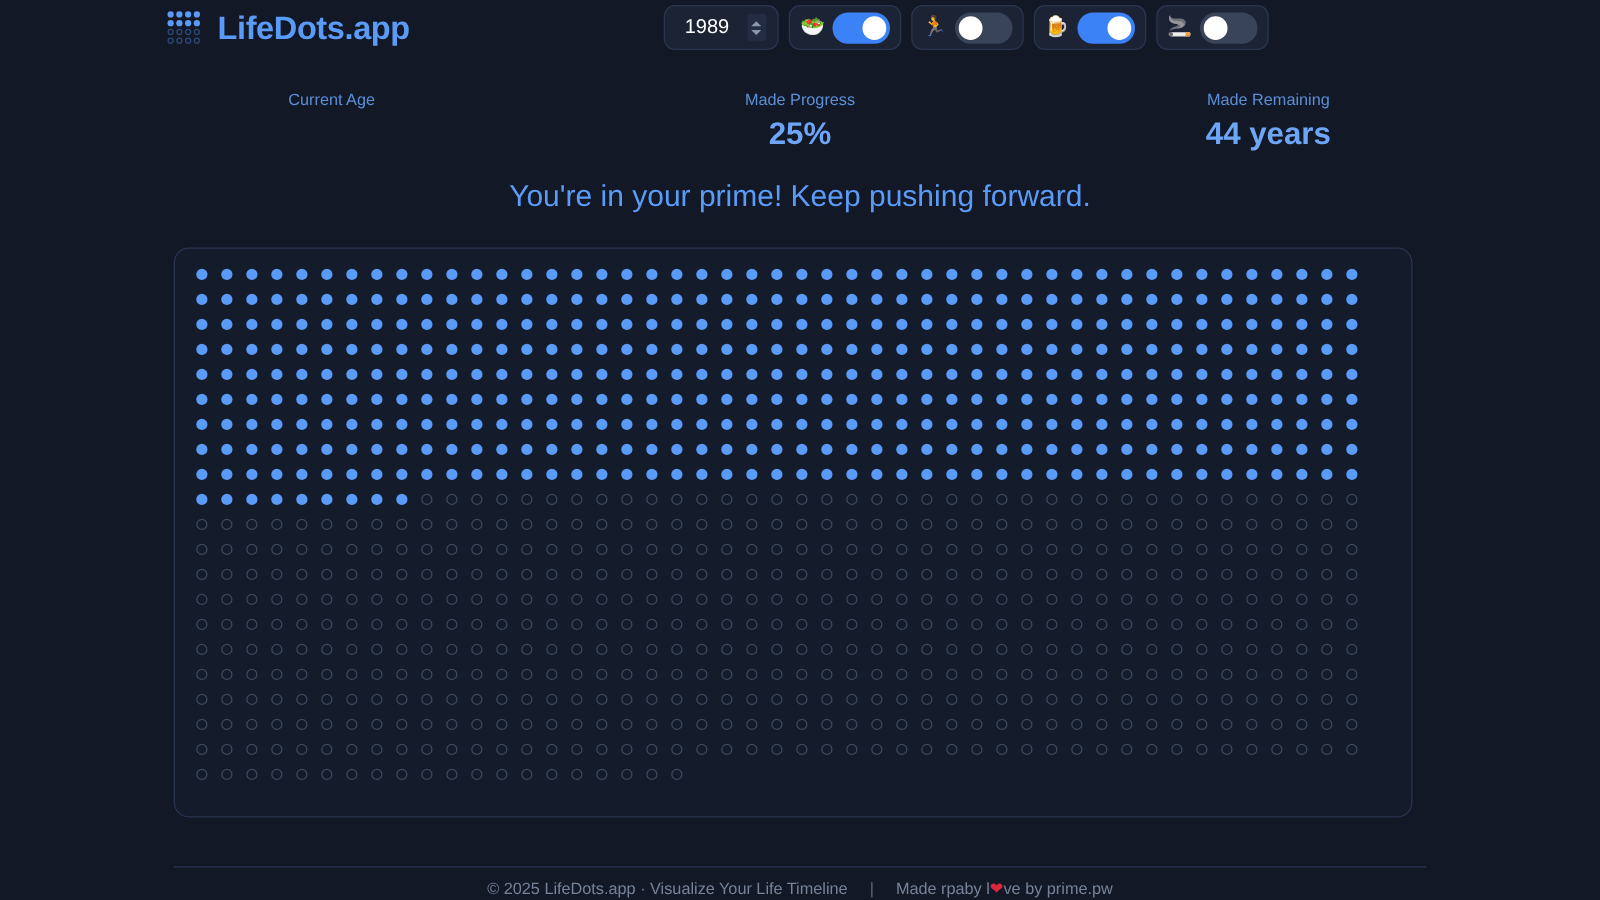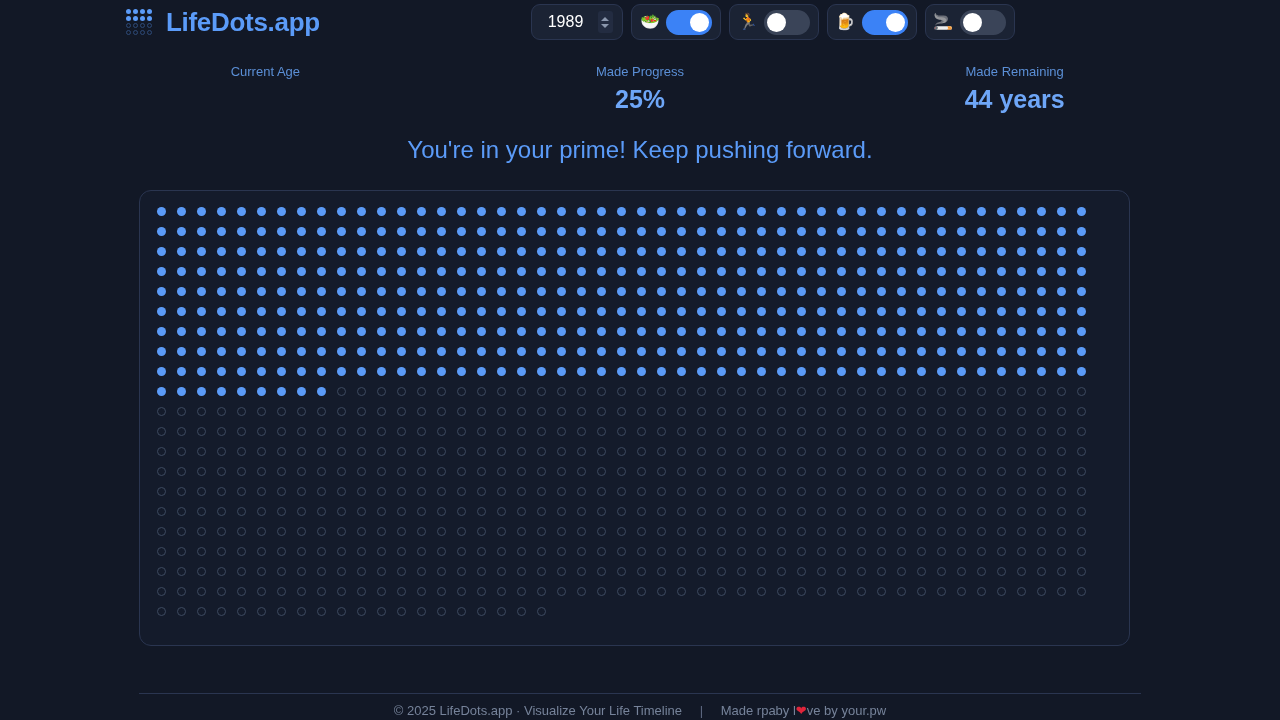--- a/index.html
+++ b/index.html
@@ -13,21 +13,21 @@
     font-family: "Liberation Sans", sans-serif;
     color: #93b7f2;
     position: relative;
   }
 
   
   .header {
     height: 44px;
     display: flex;
     align-items: center;
-    padding: 0 8px;
+    padding: 0 16px;
     position: relative;
   }
   .brand {
     display: flex;
     align-items: center;
     gap: 14px;
     margin-left: 118px;
   }
   .logo-grid {
     width: 26px;
@@ -123,21 +123,21 @@
     height: 19px;
     border-radius: 50%;
     background: #ffffff;
   }
   .switch.on .knob { left: 24px; }
   .switch.off .knob { left: 3px; }
 
   
   .stats {
     display: flex;
-    margin-top: 20px;
+    margin-top: 28px;
     padding: 0 78px;
   }
   .stat { flex: 1; text-align: center; }
   .stat-label { font-size: 13px; color: #5b8fd6; }
   .stat-value {
     font-size: 25px;
     font-weight: bold;
     color: #6ea6f7;
     margin-top: 6px;
   }
@@ -3161,14 +3161,14 @@
       <span class="cell">
         <span class="dot empty"></span>
       </span>
     </div>
 </div>
 
 <div class="footer-rule"></div>
 <div class="footer">
   <span>© 2025 LifeDots.app · Visualize Your Life Timeline</span>
   <span class="sep">|</span>
-  <span>Made rpaby l</span><span class="heart">❤</span><span>ve by your.pw</span>
+  <span>Made rpaby l</span><span class="heart">❤</span><span>ve by prime.pw</span>
 </div>
 
 </body></html>

